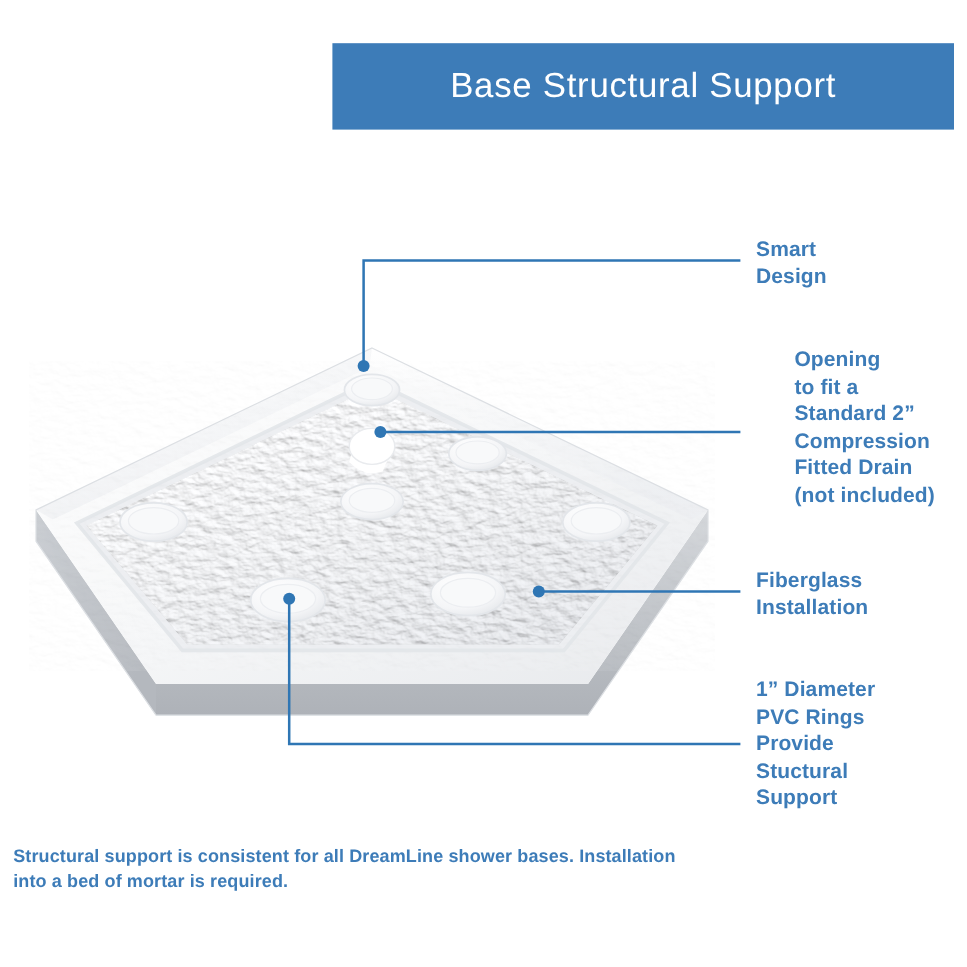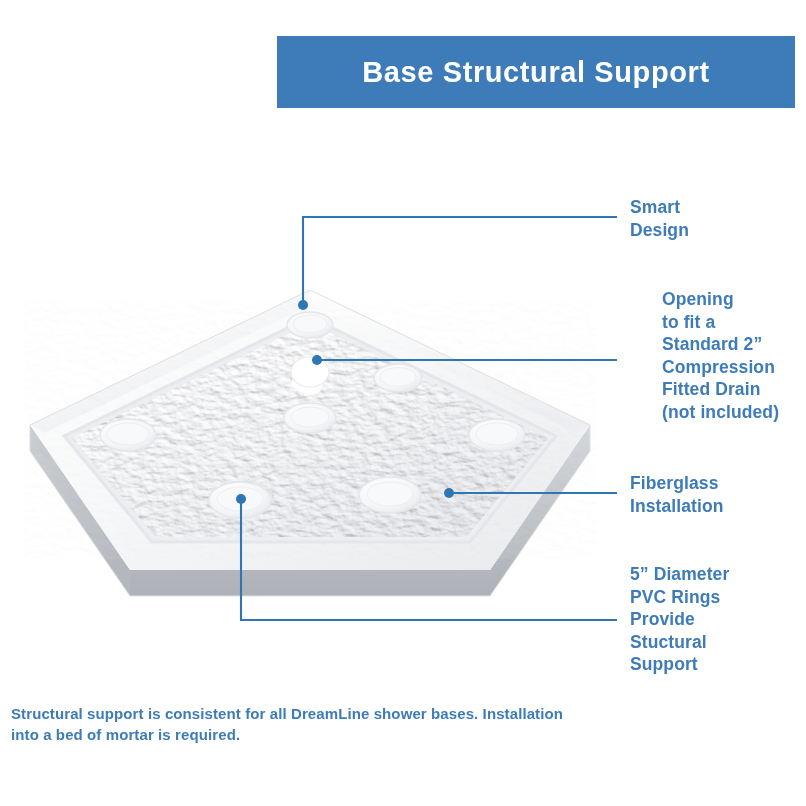--- a/index.html
+++ b/index.html
@@ -32,21 +32,21 @@
     width: 518px;
     height: 72px;
     background: #3d7cb8;
     display: flex;
     align-items: center;
     justify-content: center;
   }
   .banner-title {
     color: #ffffff;
     font-size: 29px;
-    font-weight: bold;
+    font-weight: normal;
     letter-spacing: 0.6px;
     white-space: nowrap;
   }
 
   
   .product-stage {
     position: absolute;
     left: 0px;
     top: 255px;
     width: 620px;
@@ -226,21 +226,21 @@
   <div class="callout callout-opening">Opening
 to fit a
 Standard 2”
 Compression
 Fitted Drain
 (not included)</div>
 
   <div class="callout callout-fiberglass">Fiberglass
 Installation</div>
 
-  <div class="callout callout-pvc">5” Diameter
+  <div class="callout callout-pvc">1” Diameter
 PVC Rings
 Provide
 Stuctural
 Support</div>
 
   <div class="caption">Structural support is consistent for all DreamLine shower bases. Installation into a bed of mortar is required.</div>
 
 </div>
 
 </body></html>

